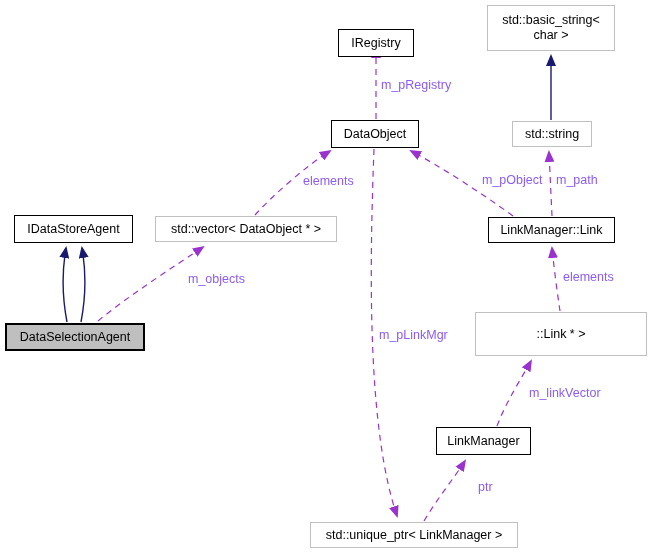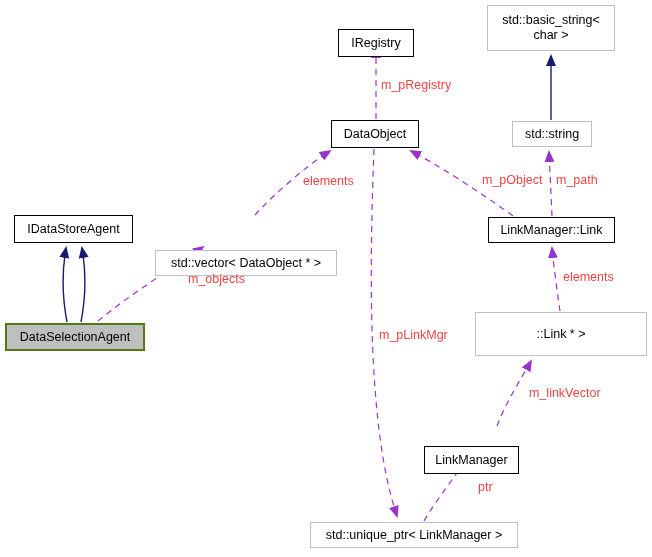--- a/index.html
+++ b/index.html
@@ -34,27 +34,27 @@
     color: #000000;
     text-align: center;
     white-space: nowrap;
     cursor: pointer;
   }
   .node.external {
     border-color: #c0c0c0;
   }
   .node.selected {
     background: #bfbfbf;
-    border: 2px solid #4d7c0f;
+    border: 2px solid #000000;
   }
   .edge-label {
     position: absolute;
     font-size: 12.5px;
     line-height: 14px;
-    color: #ef4444;
+    color: #8b5cf6;
     white-space: nowrap;
   }
 </style>
 </head>
 <body>
 
 <div id="canvas">
 
   <svg id="edges" width="652" height="557" viewBox="0 0 652 557">
     <defs>
@@ -95,37 +95,37 @@
   </div>
 
   <div class="node external" style="left:512px; top:121px; width:80px; height:26px;">
     <span>std::string</span>
   </div>
 
   <div class="node" style="left:14px; top:215px; width:119px; height:28px;">
     <span>IDataStoreAgent</span>
   </div>
 
-  <div class="node external" style="left:155px; top:216px; width:182px; height:26px;margin-top:34px;">
+  <div class="node external" style="left:155px; top:216px; width:182px; height:26px;">
     <span>std::vector&lt; DataObject * &gt;</span>
   </div>
 
   <div class="node" style="left:488px; top:217px; width:127px; height:26px;">
     <span>LinkManager::Link</span>
   </div>
 
   <div class="node selected" style="left:5px; top:323px; width:140px; height:28px;">
     <span>DataSelectionAgent</span>
   </div>
 
   <div class="node external" style="left:475px; top:312px; width:172px; height:44px;">
     <span>::Link * &gt;</span>
   </div>
 
-  <div class="node" style="left:424px; top:427px; width:95px; height:28px;margin-top:19px;">
+  <div class="node" style="left:436px; top:427px; width:95px; height:28px;">
     <span>LinkManager</span>
   </div>
 
   <div class="node external" style="left:310px; top:522px; width:208px; height:26px;">
     <span>std::unique_ptr&lt; LinkManager &gt;</span>
   </div>
 
   <div class="edge-label" style="left:381px; top:78px;">m_pRegistry</div>
   <div class="edge-label" style="left:303px; top:174px;">elements</div>
   <div class="edge-label" style="left:482px; top:173px;">m_pObject</div>

